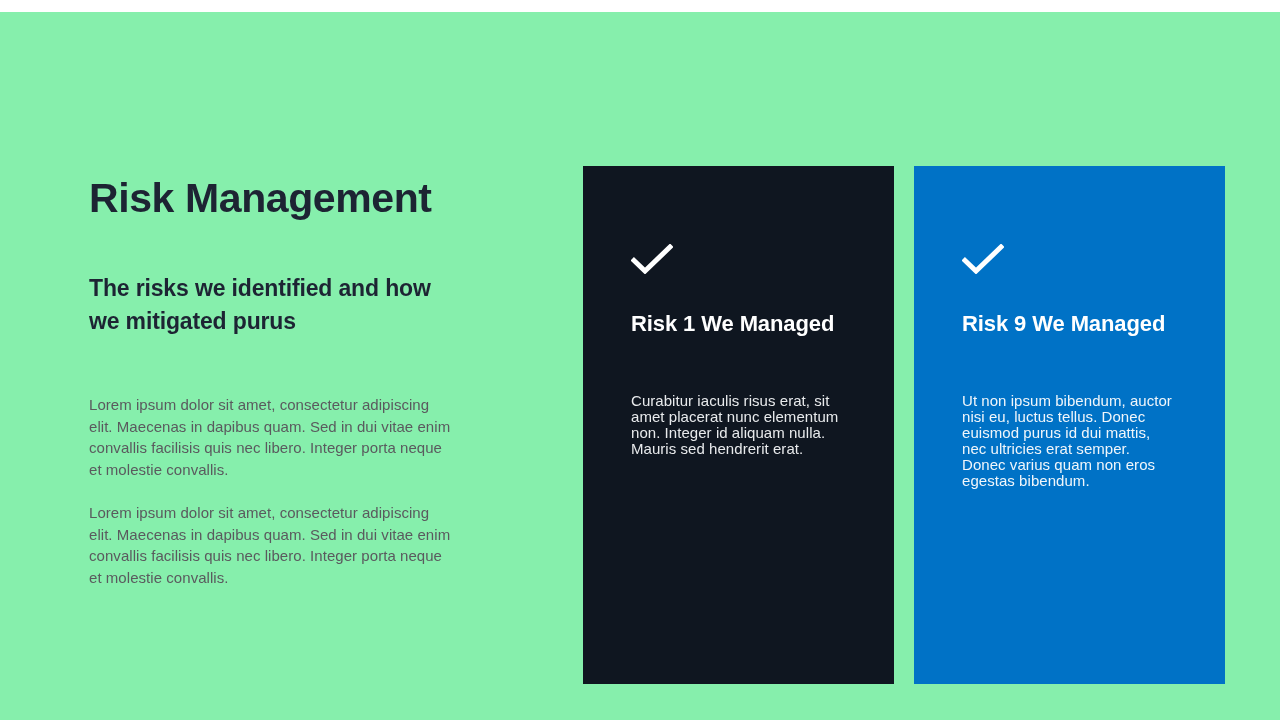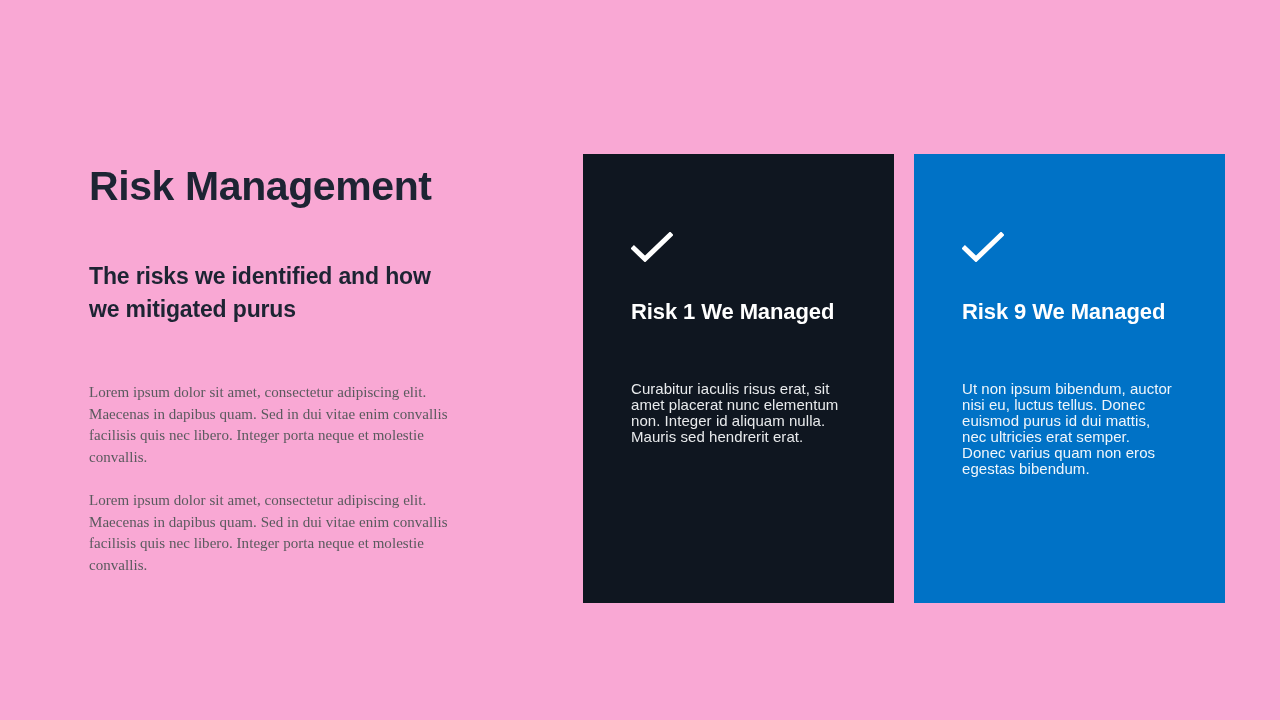--- a/index.html
+++ b/index.html
@@ -13,21 +13,22 @@
     background: #ffffff;
     font-family: "Liberation Sans", sans-serif;
     overflow: hidden;
     position: relative;
     -webkit-font-smoothing: antialiased;
   }
 
   .slide {
     position: absolute;
     inset: 0;
-    background: #f9a8d4;
+    background: #86efac;
+    margin-top: 12px;
   }
 
   
   .left-col {
     position: absolute;
     left: 89px;
     top: 164px;
     width: 380px;
   }
 
@@ -47,41 +48,40 @@
     color: #1d2433;
     line-height: 1.42;
     letter-spacing: -0.15px;
     margin: 0;
     padding-top: 50px;
     width: 345px;
   }
 
   .body-paragraphs {
     padding-top: 57px;
-    font-family: Liberation Serif, serif;
   }
 
   .body-paragraph {
     font-size: 15px;
     line-height: 21.6px;
     color: #5a5a5e;
     margin: 0;
     width: 364px;
     letter-spacing: 0.05px;
   }
 
   .body-paragraph + .body-paragraph {
     margin-top: 21.5px;
   }
 
   
   .card {
     position: absolute;
     top: 154px;
-    height: 449px;
+    height: 518px;
     box-sizing: border-box;
     padding: 78px 48px 0 48px;
   }
 
   .card-dark {
     left: 583px;
     width: 311px;
     background: #0f1620;
   }
 

